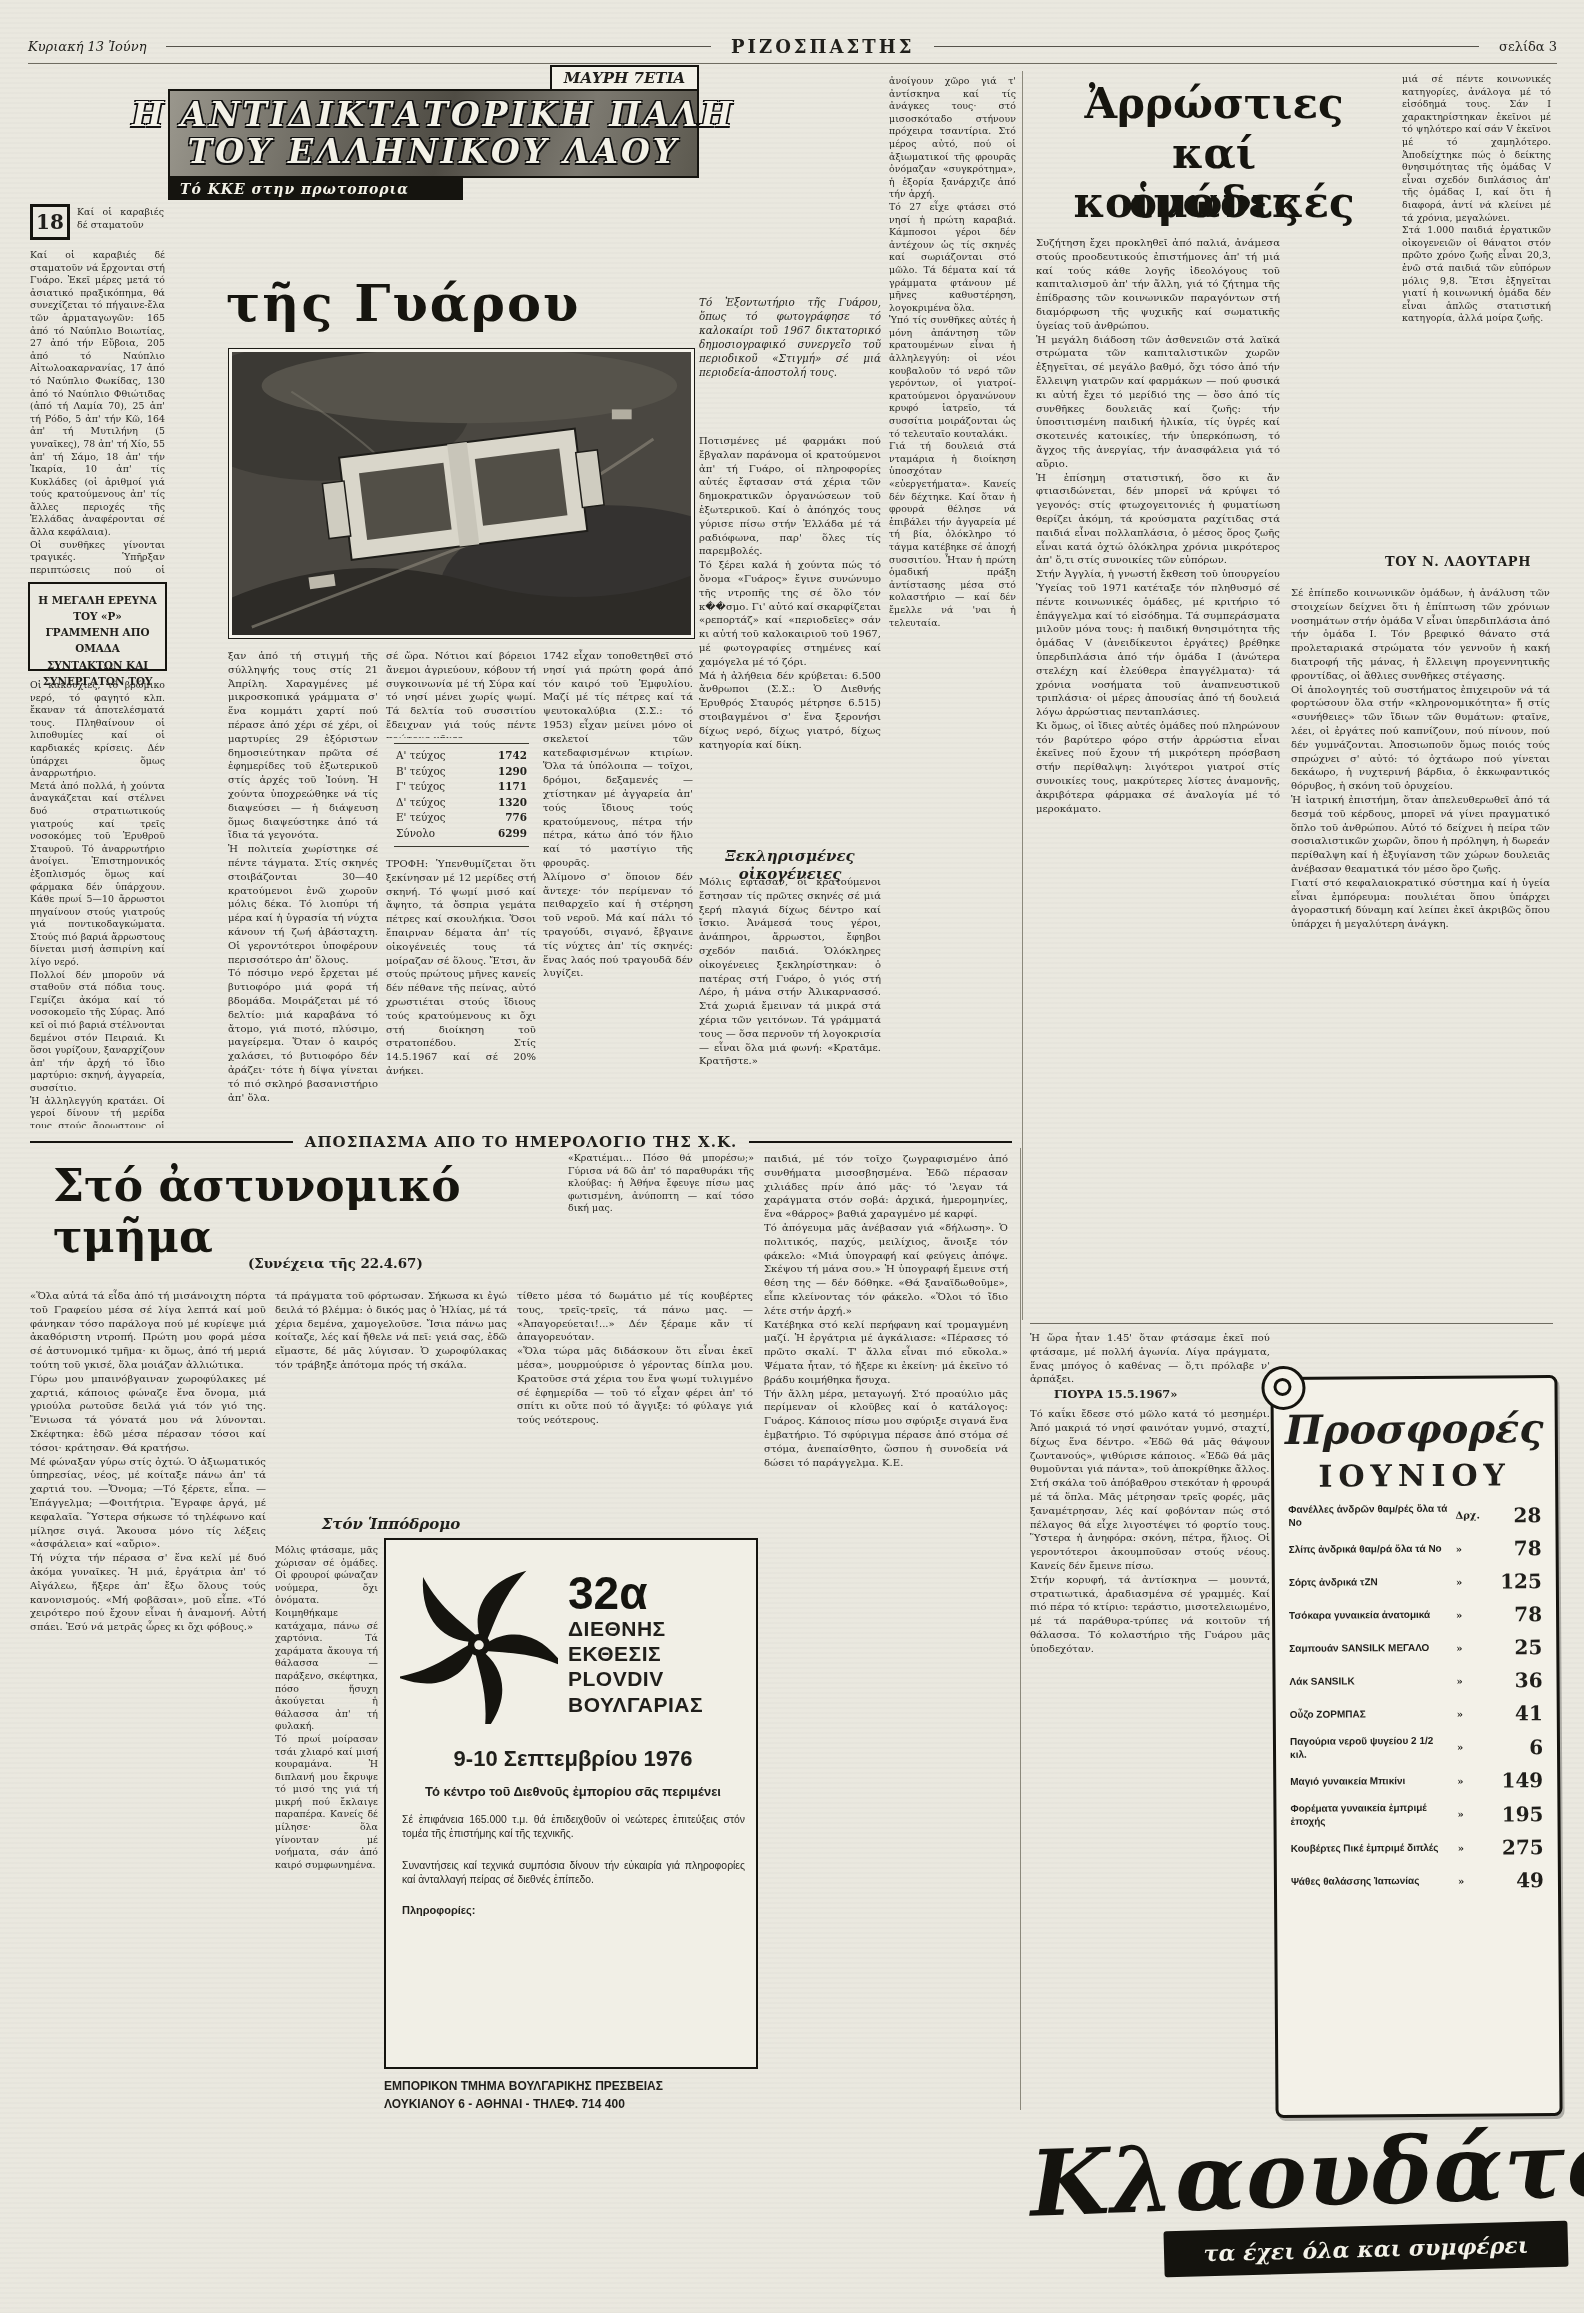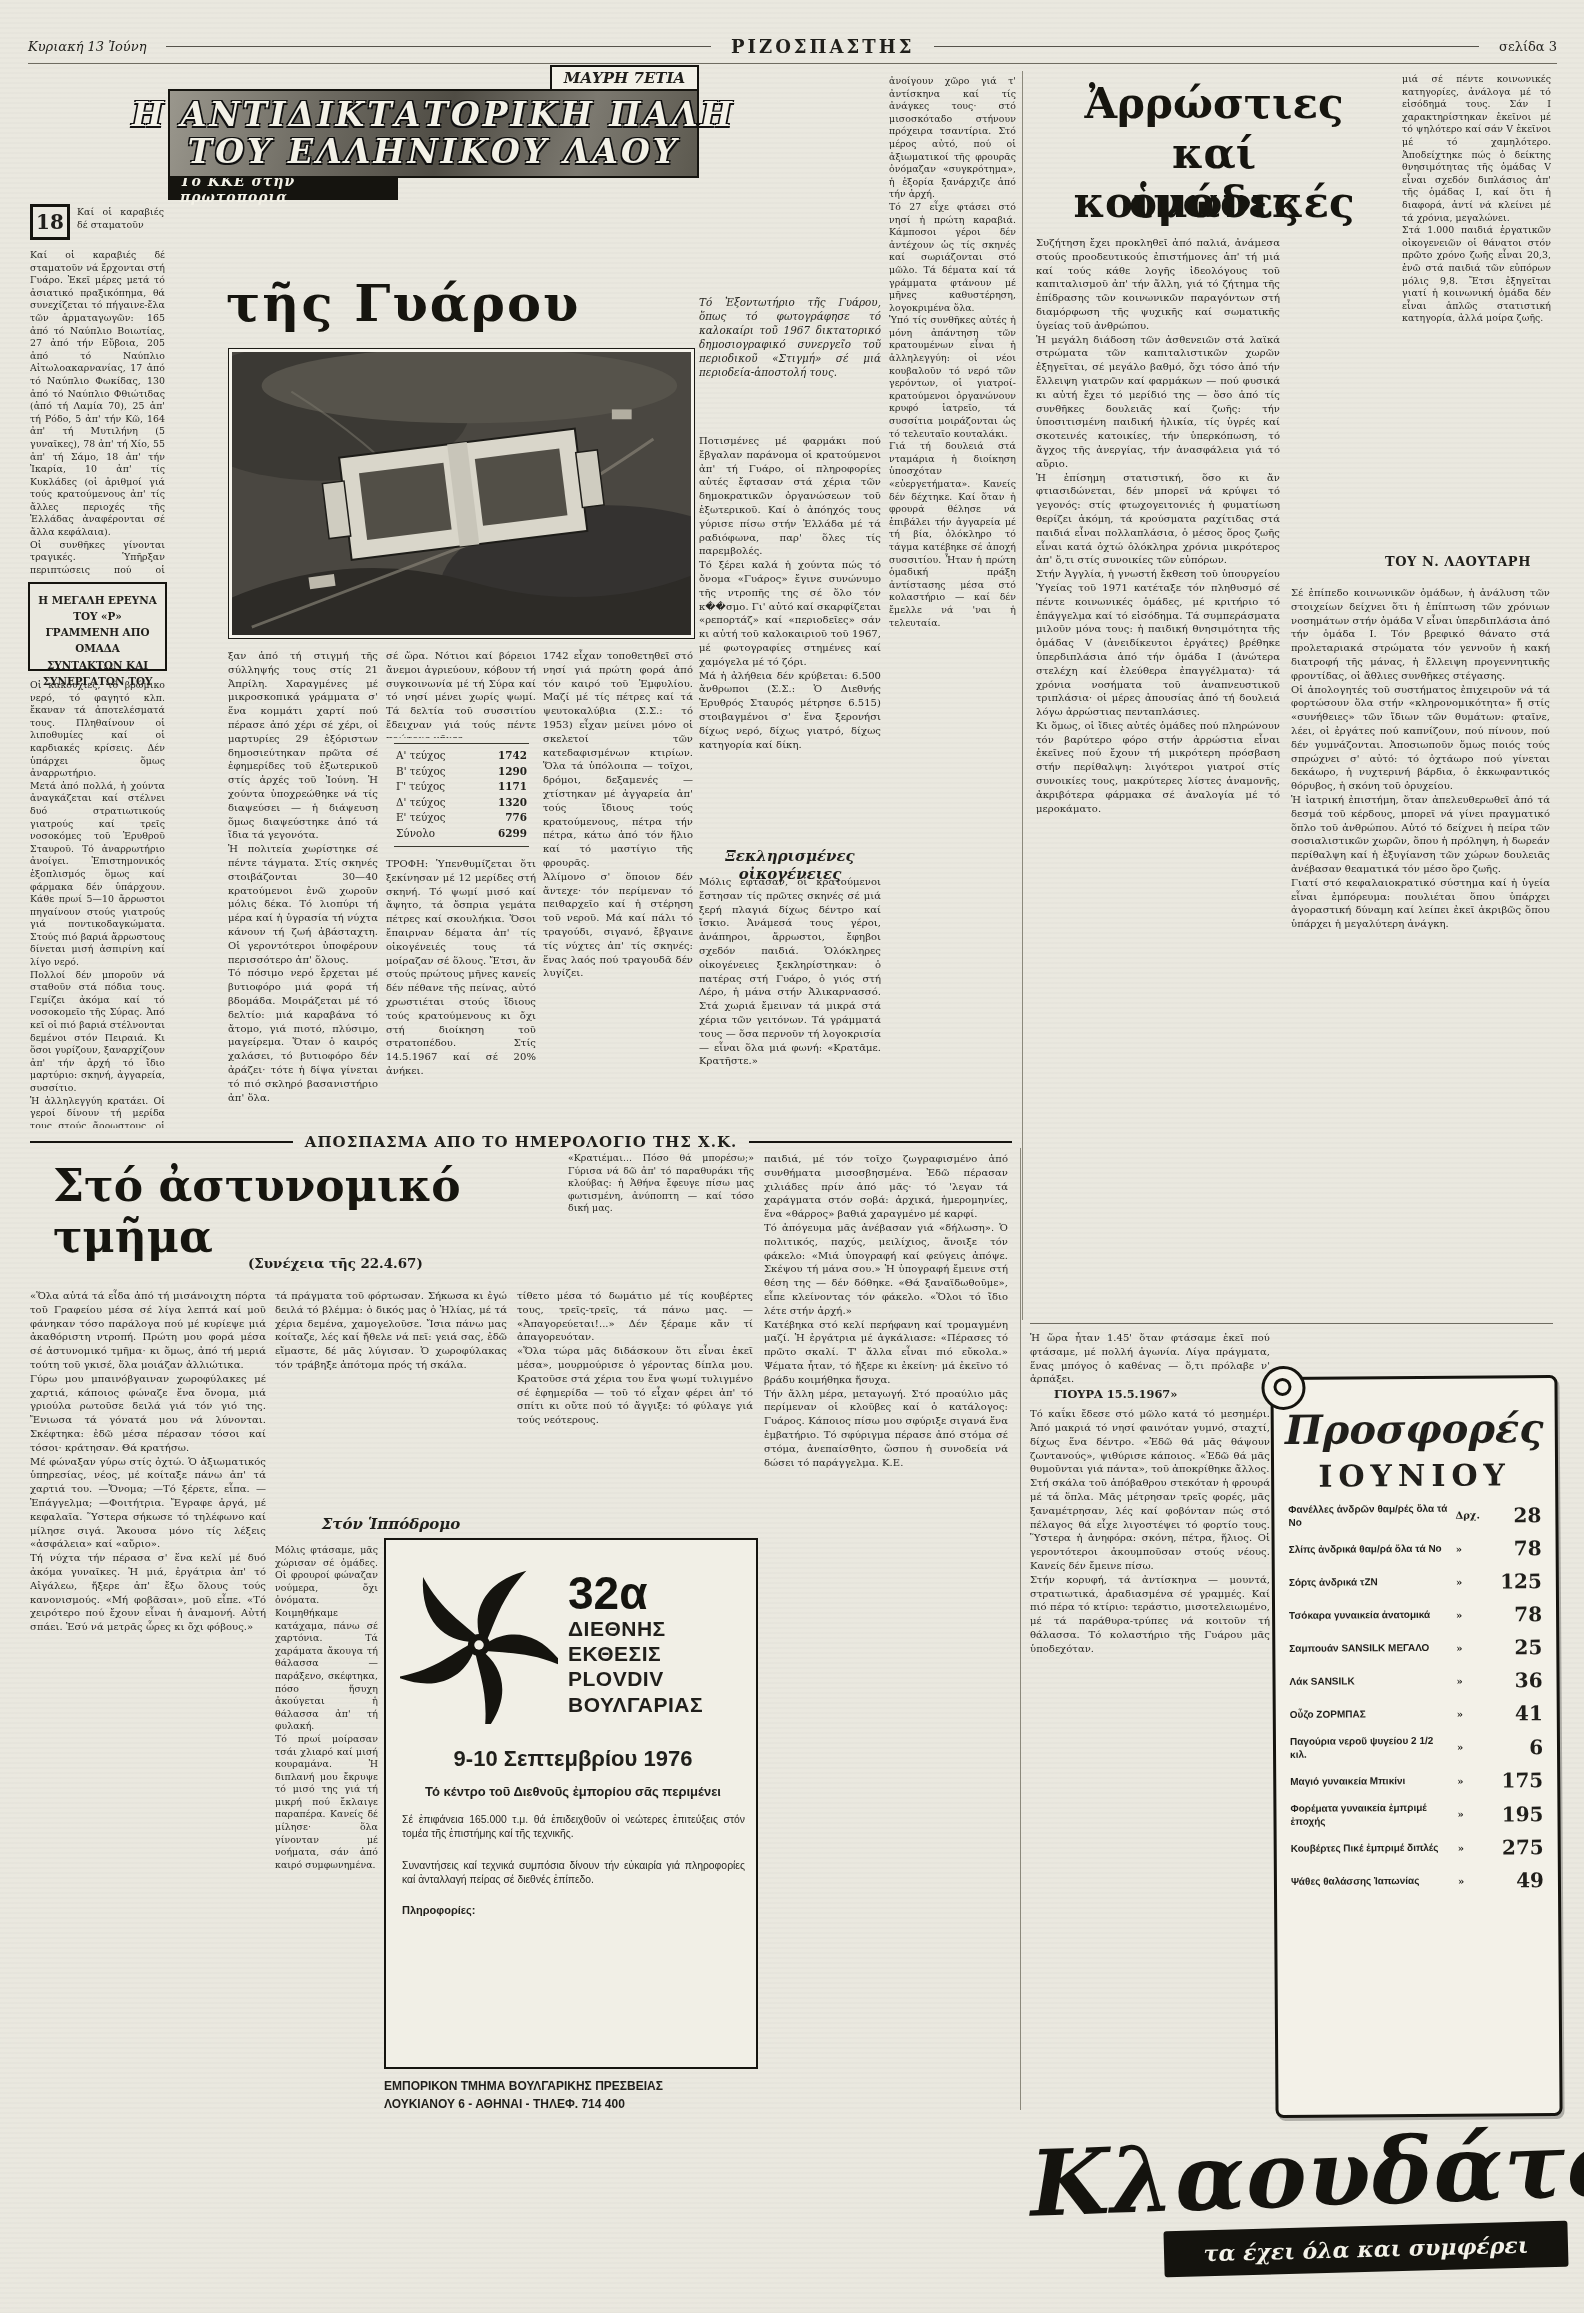--- a/index.html
+++ b/index.html
@@ -85,21 +85,21 @@
   </div>
   <div class="abs rule-h" style="left:28px;top:63px;width:1529px"></div>
 
   <div class="abs tab" style="left:550px;top:65px;width:149px;height:26px;z-index:3">
     <span>ΜΑΥΡΗ 7ΕΤΙΑ</span>
   </div>
   <div class="abs banner" style="left:168px;top:89px;width:531px;height:89px;z-index:2">
     <div class="stencil">Η ΑΝΤΙΔΙΚΤΑΤΟΡΙΚΗ ΠΑΛΗ</div>
     <div class="stencil">ΤΟΥ ΕΛΛΗΝΙΚΟΥ ΛΑΟΥ</div>
   </div>
-  <div class="abs kke" style="left:168px;top:178px;width:230px;height:22px">
+  <div class="abs kke" style="left:168px;top:178px;width:295px;height:22px">
     <span>Τό ΚΚΕ στην πρωτοπορια</span>
   </div>
 
   <div class="abs rule-v" style="left:1022px;top:71px;height:1249px"></div>
   <div class="abs rule-v" style="left:1020px;top:1148px;height:962px"></div>
   <div class="abs rule-h" style="left:1030px;top:1323px;width:523px"></div>
 
   <div class="abs episode" style="left:30px;top:204px;width:40px;height:36px">
     <span>18</span>
   </div>
@@ -312,21 +312,21 @@
         <span class="offer-price">41</span>
       </div>
         <div class="offer-row">
         <span class="offer-name">Παγούρια νεροῦ ψυγείου 2 1/2 κιλ.</span>
         <span class="offer-unit">»</span>
         <span class="offer-price">6</span>
       </div>
         <div class="offer-row">
         <span class="offer-name">Μαγιό γυναικεία Μπικίνι</span>
         <span class="offer-unit">»</span>
-        <span class="offer-price">175</span>
+        <span class="offer-price">149</span>
       </div>
         <div class="offer-row">
         <span class="offer-name">Φορέματα γυναικεία ἐμπριμέ ἐποχής</span>
         <span class="offer-unit">»</span>
         <span class="offer-price">195</span>
       </div>
         <div class="offer-row">
         <span class="offer-name">Κουβέρτες Πικέ ἐμπριμέ διπλές</span>
         <span class="offer-unit">»</span>
         <span class="offer-price">275</span>

